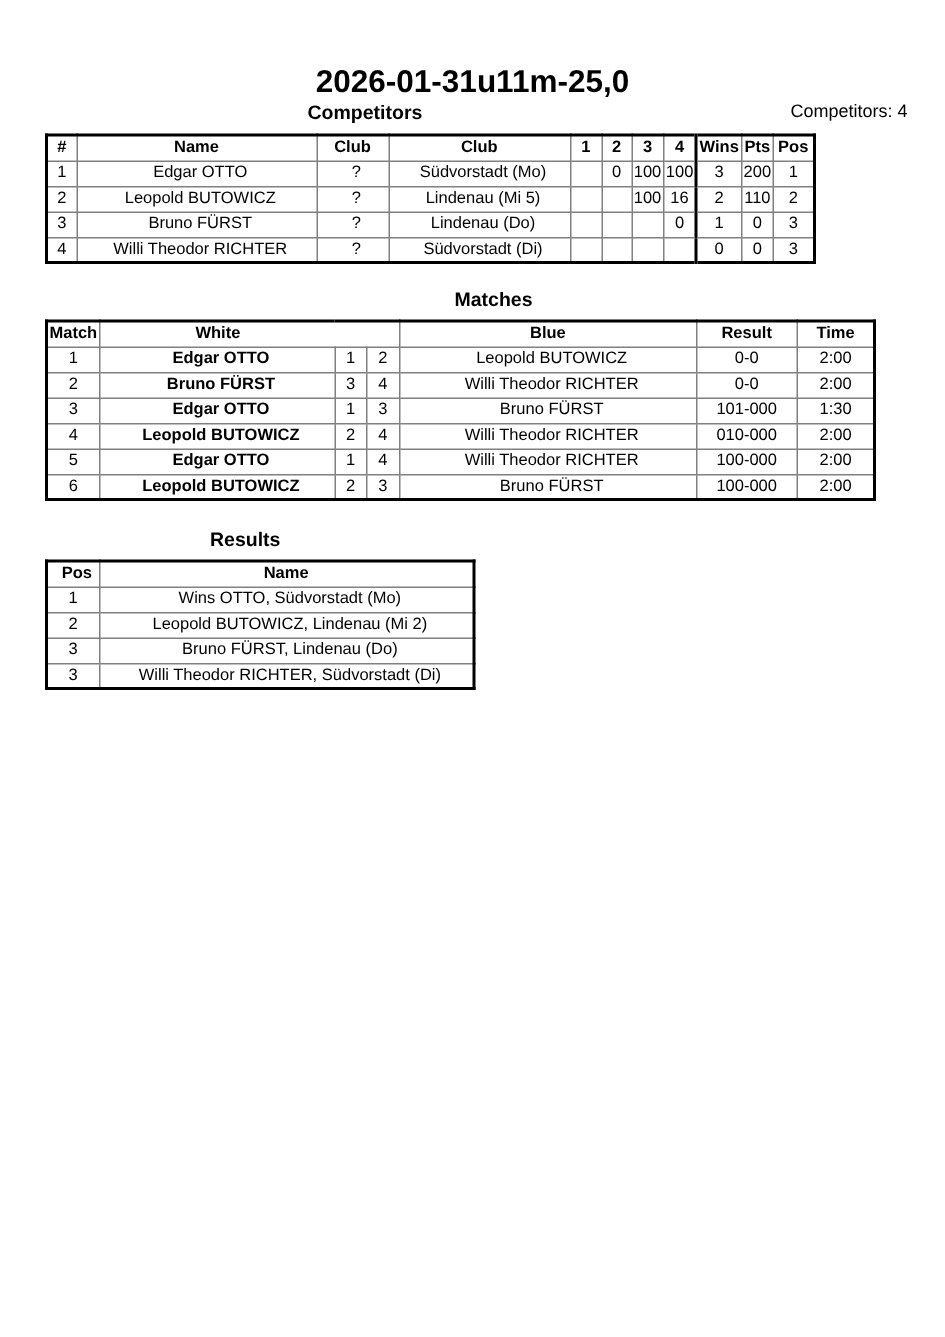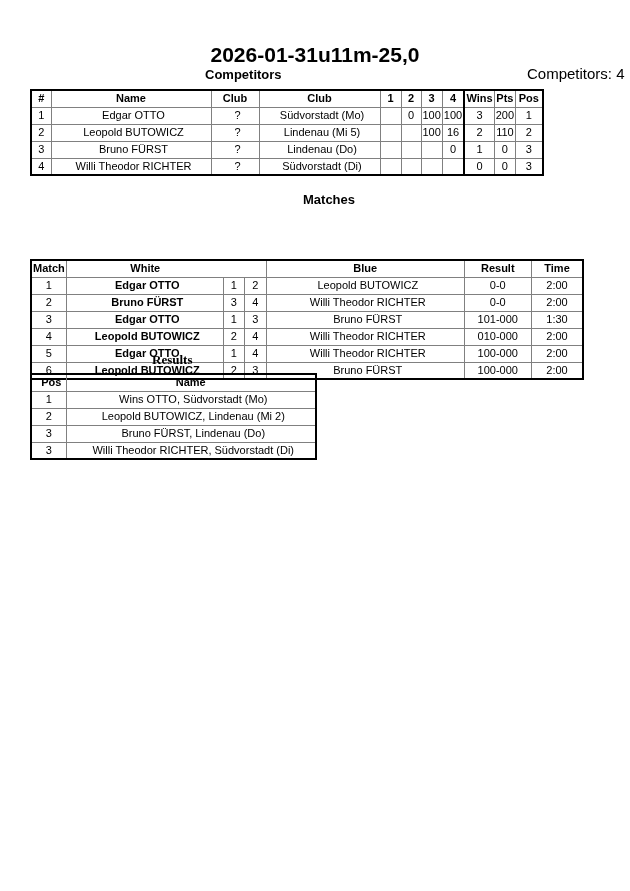--- a/index.html
+++ b/index.html
@@ -15,32 +15,32 @@
     display: flex; justify-content: center; 
     font-size: 21px; font-weight: bold; line-height: 22px;
   }
   .sec-heading {
     position: absolute; font-size: 13px; font-weight: bold; line-height: 13px;
     white-space: nowrap;
     text-align: center;
   }
   #h-competitors { top: 68px; left: 205px; }
   #h-matches    { top: 193px; left: 303px; }
-  #h-results    { top: 353px; left: 152px; font-family: Liberation Serif, serif; }
+  #h-results    { top: 353px; left: 140px; }
   #competitors-count {
     position: absolute; top: 68px; left: 527px;
-    font-size: 15px; line-height: 12px; white-space: nowrap;
+    font-size: 12px; line-height: 12px; white-space: nowrap;
   }
   table {
     position: absolute; left: 30px;
     border-collapse: collapse; table-layout: fixed;
     border: 2px solid #000000;
   }
   #t-competitors { top: 89px; }
-  #t-matches     { top: 213px; margin-top: 46px; }
+  #t-matches     { top: 213px; }
   #t-results     { top: 373px; }
   th, td {
     border: 1px solid #808080;
     height: 17px; padding: 0 1px;
     font-size: 11px; line-height: 15px;
     vertical-align: middle; white-space: nowrap; overflow: hidden;
     text-align: center; font-weight: normal;
   }
   th { font-weight: bold; }
   .l { text-align: center; padding-left: 6px; }

